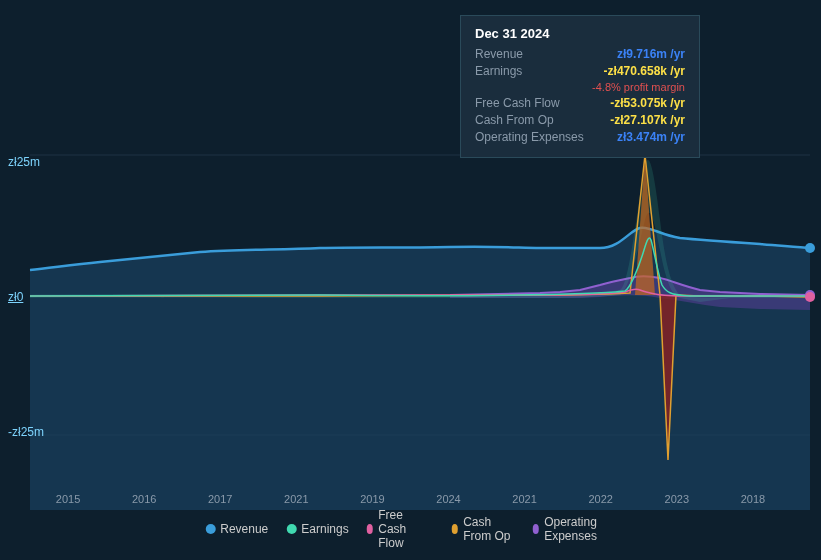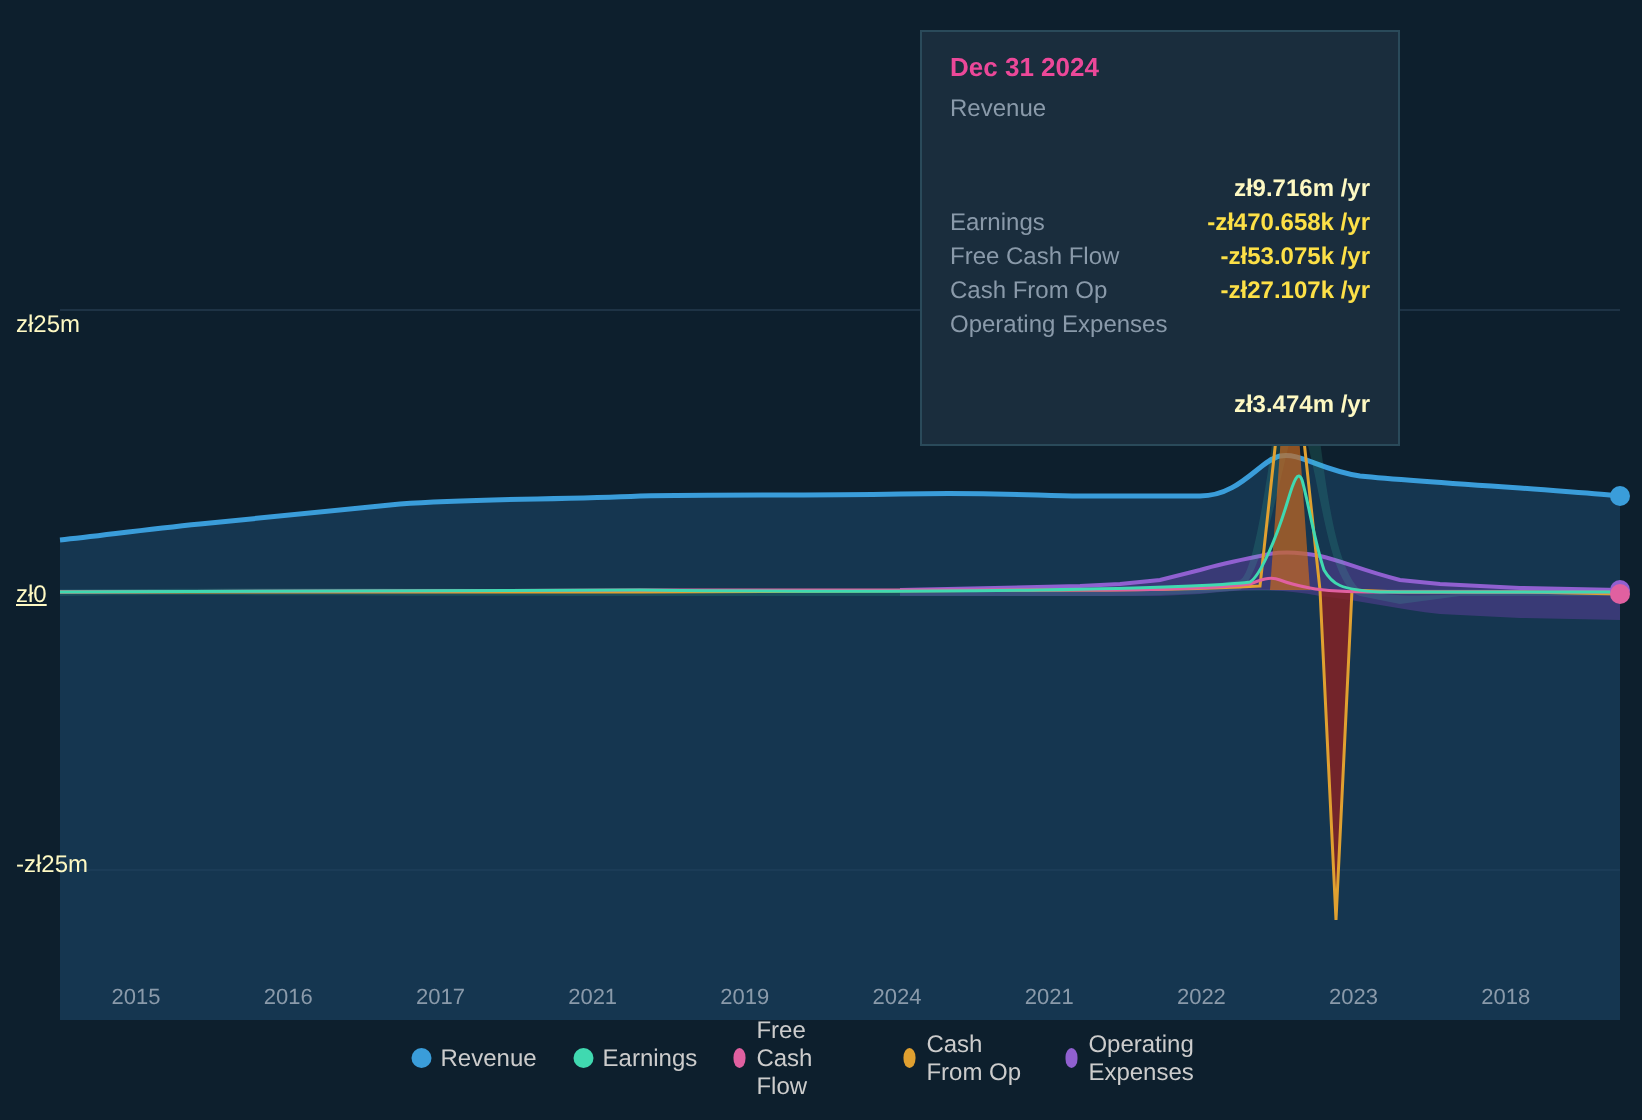--- a/index.html
+++ b/index.html
@@ -25,54 +25,54 @@
       position: absolute;
       top: 15px;
       left: 460px;
       background: #1a2d3d;
       border: 1px solid #2a4a5a;
       padding: 10px 14px;
       min-width: 240px;
       z-index: 10;
     }
     .tooltip-date {
-      color: #ec4899;
+      color: #ffffff;
       font-size: 13px;
       font-weight: bold;
       margin-bottom: 6px;
     }
     .tooltip-row {
       display: flex;
       justify-content: space-between;
       font-size: 12px;
       margin-bottom: 3px;
       gap: 20px;
     }
     .tooltip-label {
       color: #8a9aaa;
     }
     .tooltip-value {
       font-weight: bold;
     }
-    .tooltip-value.blue { color: #fef9c3; margin-top: 40px; }
+    .tooltip-value.blue { color: #3b82f6; }
     .tooltip-value.red { color: #fde047; }
     .tooltip-subrow {
       display: flex;
       justify-content: flex-end;
       font-size: 11px;
       color: #e05050;
       margin-bottom: 3px;
     }
 
     
     .y-label {
       position: absolute;
       left: 8px;
       font-size: 12px;
-      color: #fef9c3;
+      color: #7dd3fc;
     }
 
     
     .x-labels {
       position: absolute;
       bottom: 55px;
       left: 0;
       width: 821px;
       display: flex;
       justify-content: space-around;
@@ -236,20 +236,23 @@
   <div class="tooltip">
     <div class="tooltip-date">Dec 31 2024</div>
     <div class="tooltip-row">
       <span class="tooltip-label">Revenue</span>
       <span class="tooltip-value blue">zł9.716m /yr</span>
     </div>
     <div class="tooltip-row">
       <span class="tooltip-label">Earnings</span>
       <span class="tooltip-value red">-zł470.658k /yr</span>
     </div>
+    <div class="tooltip-subrow">
+      <span>-4.8% profit margin</span>
+    </div>
     <div class="tooltip-row">
       <span class="tooltip-label">Free Cash Flow</span>
       <span class="tooltip-value red">-zł53.075k /yr</span>
     </div>
     <div class="tooltip-row">
       <span class="tooltip-label">Cash From Op</span>
       <span class="tooltip-value red">-zł27.107k /yr</span>
     </div>
     <div class="tooltip-row">
       <span class="tooltip-label">Operating Expenses</span>

